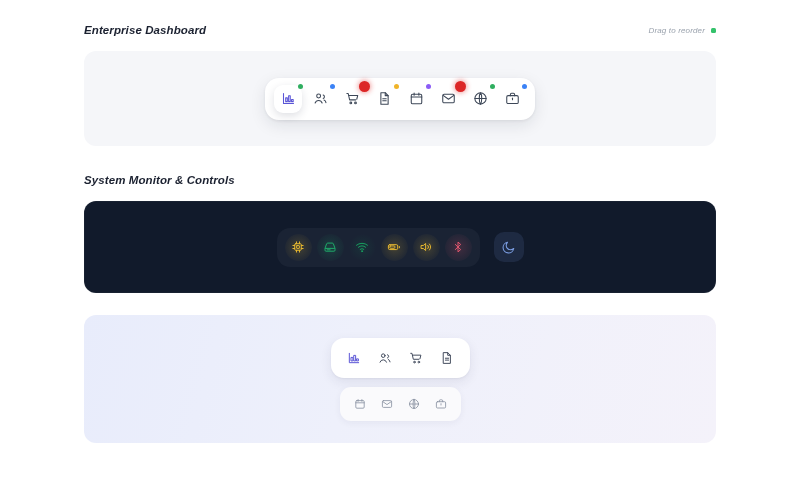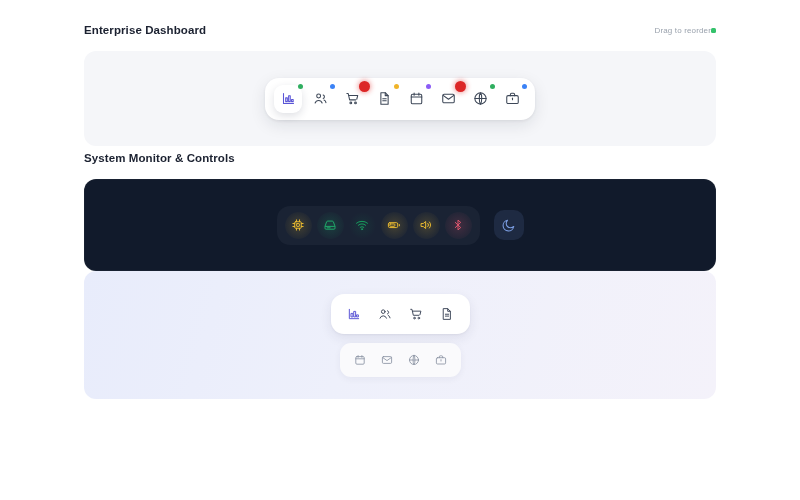--- a/index.html
+++ b/index.html
@@ -15,45 +15,46 @@
     font-family: "Liberation Sans", sans-serif;
     color: #1f2430;
     -webkit-font-smoothing: antialiased;
   }
 
   .page {
     width: 800px;
     height: 500px;
     position: relative;
     padding: 18px 84px 0 84px;
+    font-style: italic;
   }
 
   
   .section { position: relative; }
-  .section + .section { }
+  .section + .section { margin-top: 22px; }
 
   .section-head {
     display: flex;
     align-items: center;
     justify-content: space-between;
     height: 24px;
     margin-bottom: 9px;
   }
 
   .section-title {
     font-size: 11.5px;
     font-weight: 700;
     letter-spacing: 0.1px;
     color: #1b2130;
   }
 
   .hint {
     display: flex;
     align-items: center;
-    gap: 0;
+    gap: 6px;
     font-size: 8px;
     color: #9aa2ad;
     letter-spacing: 0.15px;
   }
   .hint-dot {
     width: 5px;
     height: 5px;
     border-radius: 1.5px;
     background: #34c26b;
     display: block;

